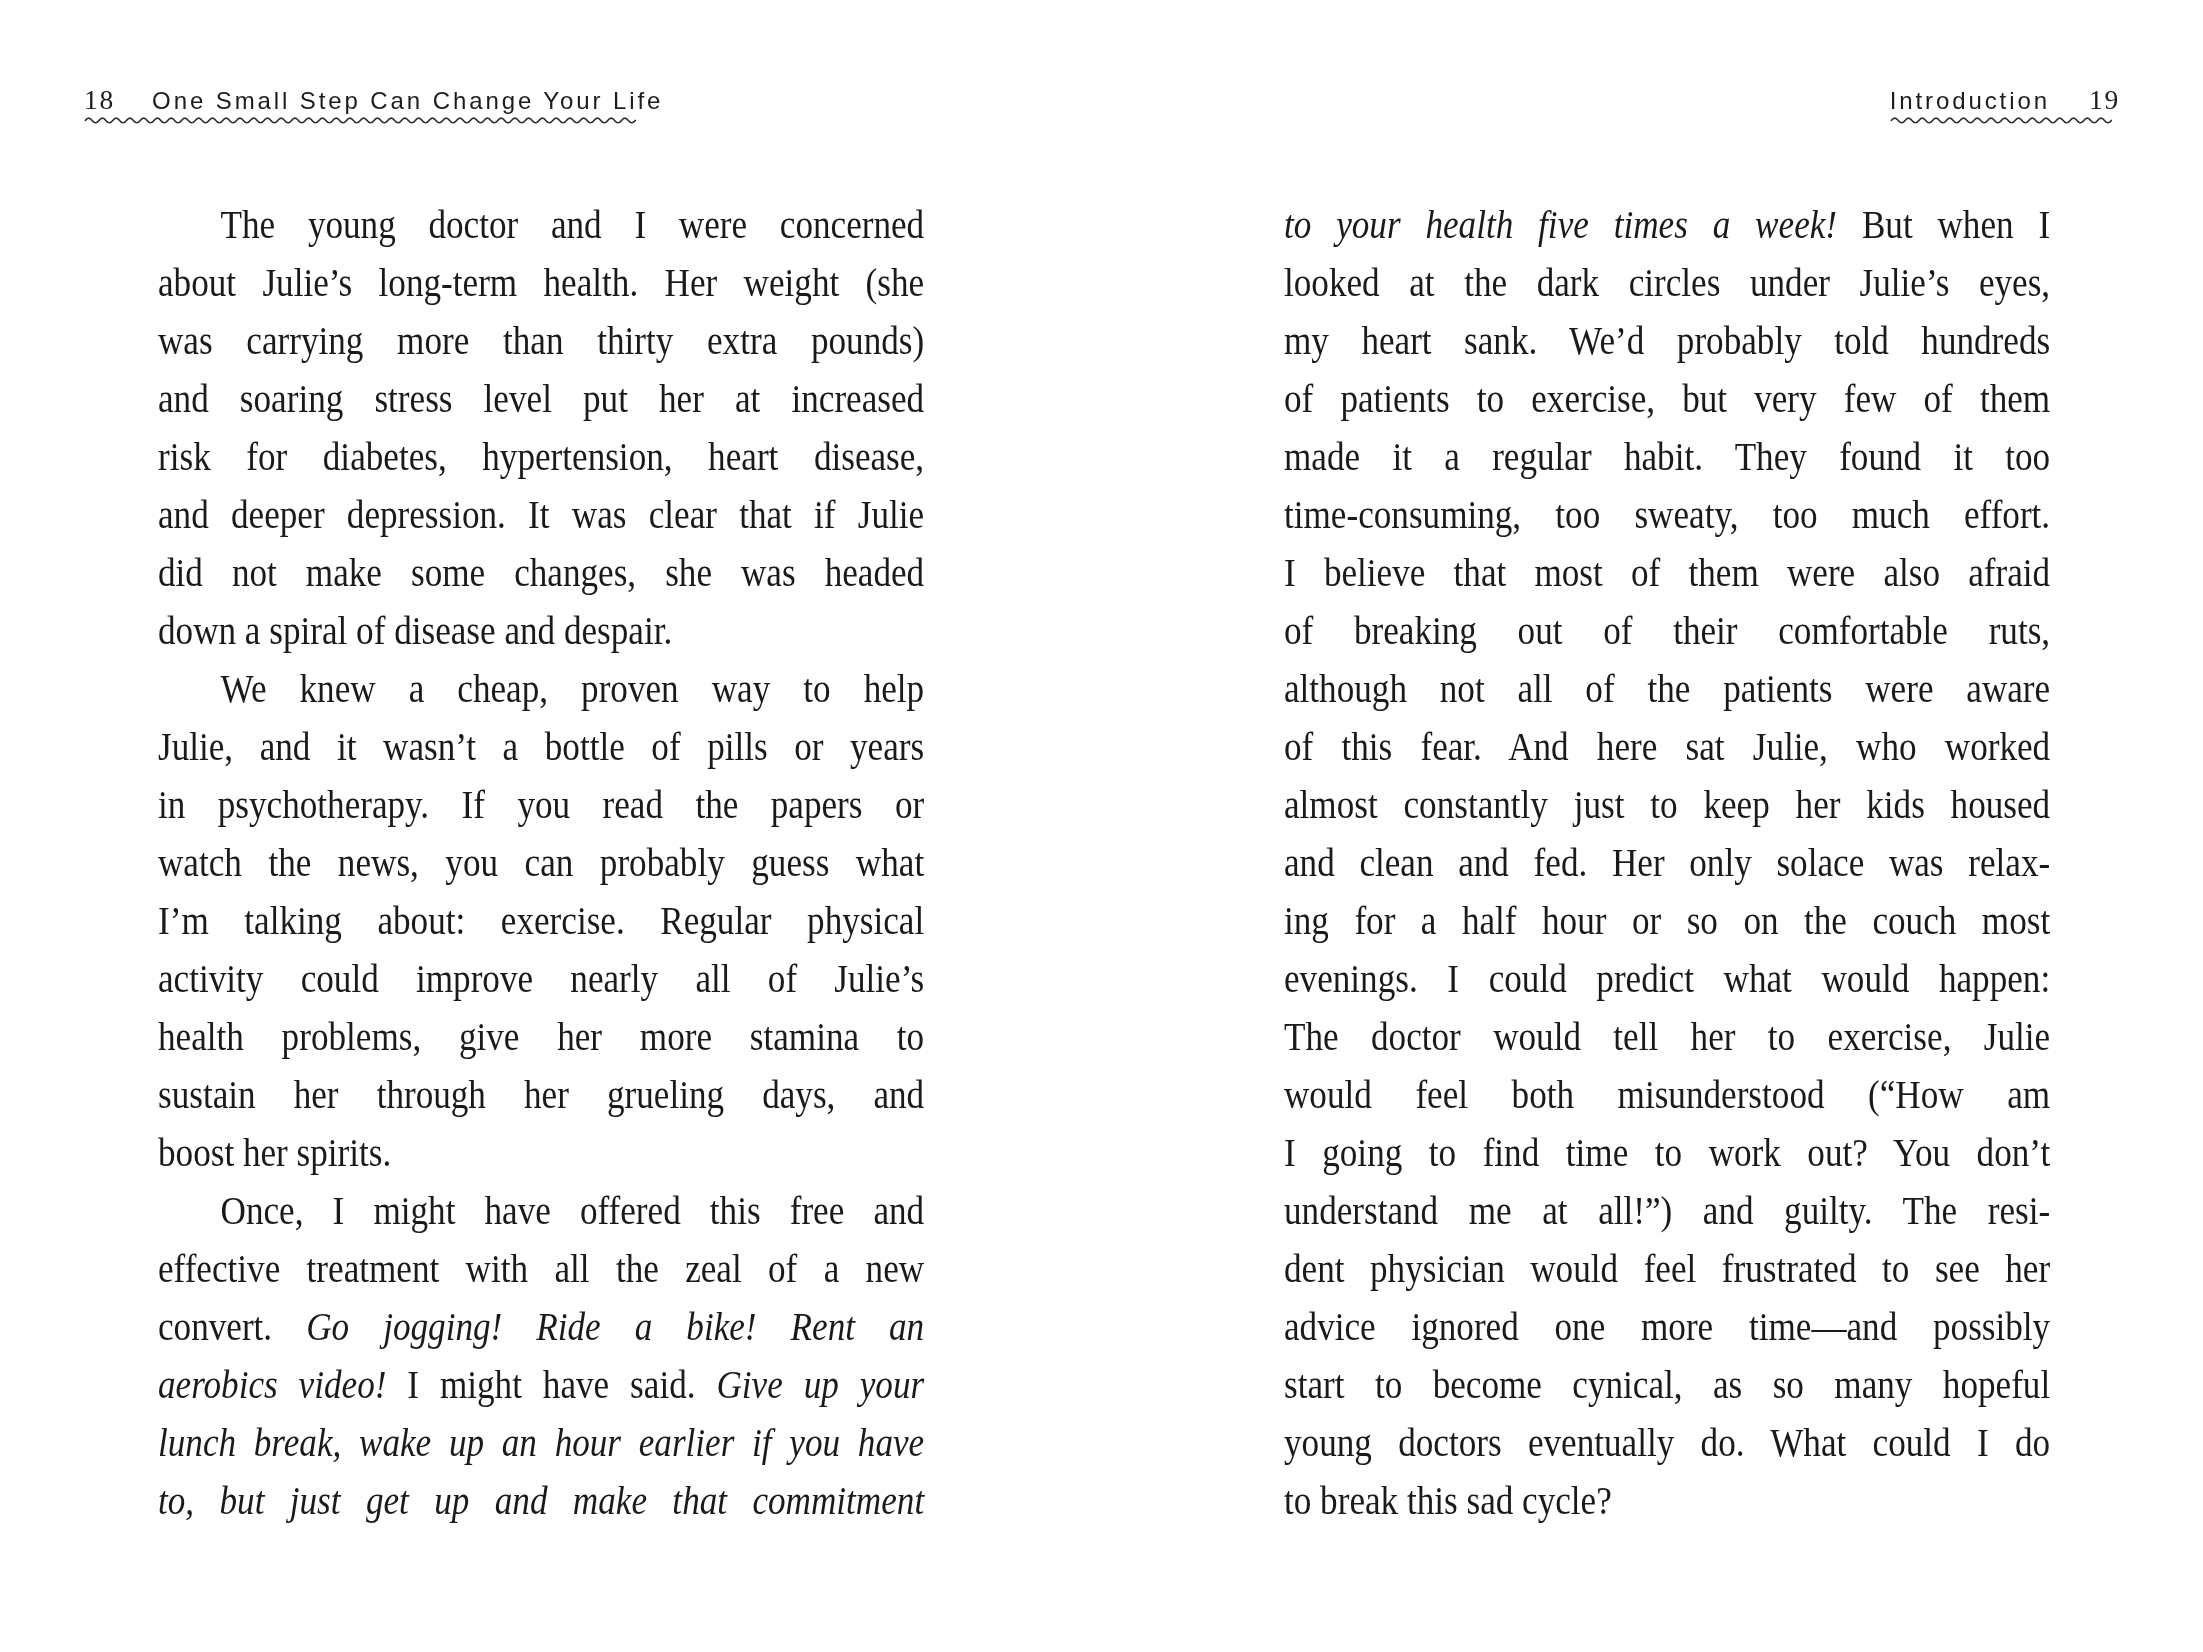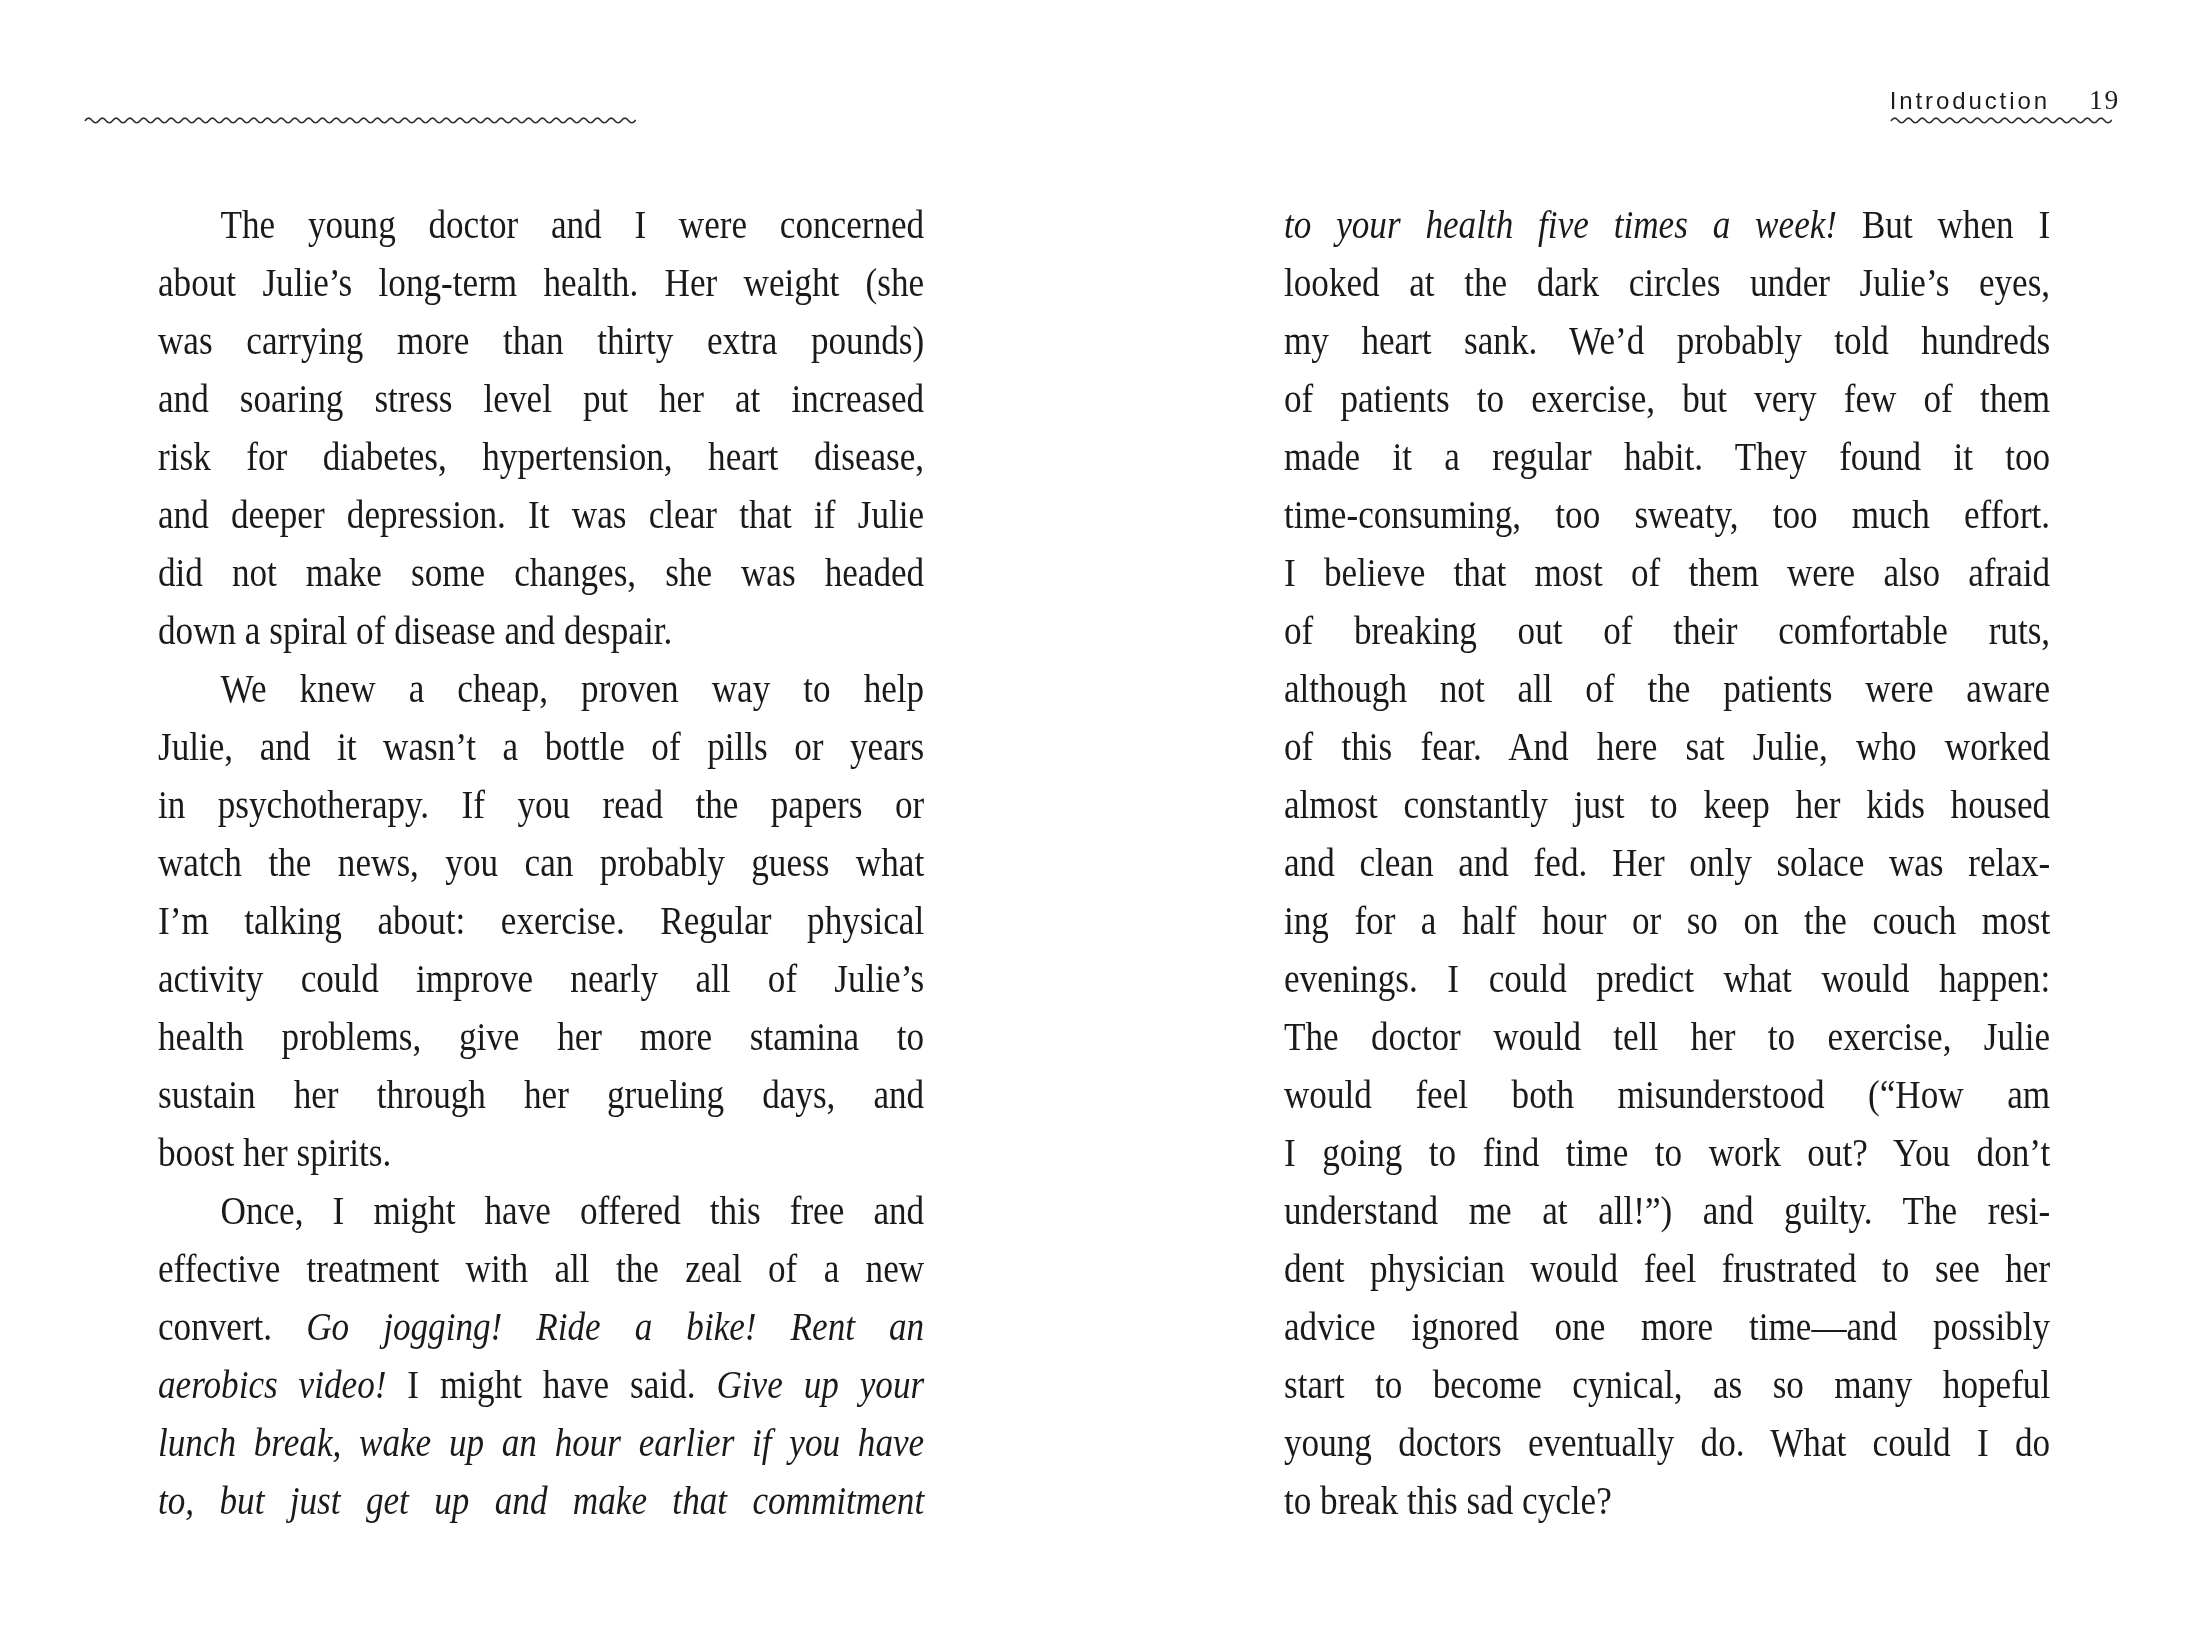--- a/index.html
+++ b/index.html
@@ -76,20 +76,23 @@
   }
   .line.nj { text-align-last: left; }
   .line.ind { text-indent: 73px; }
   .it { font-style: italic; }
 </style>
 </head>
 <body>
 
 <div id="spread">
 
+  <div id="head-left" class="running-head">
+    <span class="folio">18</span><span class="title">One Small Step Can Change Your Life</span>
+  </div>
   <svg id="wave-left" class="wave" viewBox="0 0 608 12" aria-hidden="true">
     <path d="M1 7 q 3.75 -5 7.5 0 q 3.75 5 7.5 0 q 3.75 -5 7.5 0 q 3.75 5 7.5 0 q 3.75 -5 7.5 0 q 3.75 5 7.5 0 q 3.75 -5 7.5 0 q 3.75 5 7.5 0 q 3.75 -5 7.5 0 q 3.75 5 7.5 0 q 3.75 -5 7.5 0 q 3.75 5 7.5 0 q 3.75 -5 7.5 0 q 3.75 5 7.5 0 q 3.75 -5 7.5 0 q 3.75 5 7.5 0 q 3.75 -5 7.5 0 q 3.75 5 7.5 0 q 3.75 -5 7.5 0 q 3.75 5 7.5 0 q 3.75 -5 7.5 0 q 3.75 5 7.5 0 q 3.75 -5 7.5 0 q 3.75 5 7.5 0 q 3.75 -5 7.5 0 q 3.75 5 7.5 0 q 3.75 -5 7.5 0 q 3.75 5 7.5 0 q 3.75 -5 7.5 0 q 3.75 5 7.5 0 q 3.75 -5 7.5 0 q 3.75 5 7.5 0 q 3.75 -5 7.5 0 q 3.75 5 7.5 0 q 3.75 -5 7.5 0 q 3.75 5 7.5 0 q 3.75 -5 7.5 0 q 3.75 5 7.5 0 q 3.75 -5 7.5 0 q 3.75 5 7.5 0 q 3.75 -5 7.5 0 q 3.75 5 7.5 0 q 3.75 -5 7.5 0 q 3.75 5 7.5 0 q 3.75 -5 7.5 0 q 3.75 5 7.5 0 q 3.75 -5 7.5 0 q 3.75 5 7.5 0 q 3.75 -5 7.5 0 q 3.75 5 7.5 0 q 3.75 -5 7.5 0 q 3.75 5 7.5 0 q 3.75 -5 7.5 0 q 3.75 5 7.5 0 q 3.75 -5 7.5 0 q 3.75 5 7.5 0 q 3.75 -5 7.5 0 q 3.75 5 7.5 0 q 3.75 -5 7.5 0 q 3.75 5 7.5 0 q 3.75 -5 7.5 0 q 3.75 5 7.5 0 q 3.75 -5 7.5 0 q 3.75 5 7.5 0 q 3.75 -5 7.5 0 q 3.75 5 7.5 0 q 3.75 -5 7.5 0 q 3.75 5 7.5 0 q 3.75 -5 7.5 0 q 3.75 5 7.5 0 q 3.75 -5 7.5 0 q 3.75 5 7.5 0 q 3.75 -5 7.5 0 q 3.75 5 7.5 0 q 3.75 -5 7.5 0 q 3.75 5 7.5 0 q 3.75 -5 7.5 0 q 3.75 5 7.5 0 q 3.75 -5 7.5 0 q 3.75 5 7.5 0"></path>
   </svg>
 
   <div id="head-right" class="running-head">
     <span class="title">Introduction</span><span class="folio">19</span>
   </div>
   <svg id="wave-right" class="wave" viewBox="0 0 250 12" aria-hidden="true">
     <path d="M1 7 q 3.75 -5 7.5 0 q 3.75 5 7.5 0 q 3.75 -5 7.5 0 q 3.75 5 7.5 0 q 3.75 -5 7.5 0 q 3.75 5 7.5 0 q 3.75 -5 7.5 0 q 3.75 5 7.5 0 q 3.75 -5 7.5 0 q 3.75 5 7.5 0 q 3.75 -5 7.5 0 q 3.75 5 7.5 0 q 3.75 -5 7.5 0 q 3.75 5 7.5 0 q 3.75 -5 7.5 0 q 3.75 5 7.5 0 q 3.75 -5 7.5 0 q 3.75 5 7.5 0 q 3.75 -5 7.5 0 q 3.75 5 7.5 0 q 3.75 -5 7.5 0 q 3.75 5 7.5 0 q 3.75 -5 7.5 0 q 3.75 5 7.5 0 q 3.75 -5 7.5 0 q 3.75 5 7.5 0 q 3.75 -5 7.5 0 q 3.75 5 7.5 0 q 3.75 -5 7.5 0 q 3.75 5 7.5 0 q 3.75 -5 7.5 0 q 3.75 5 7.5 0"></path>
   </svg>

